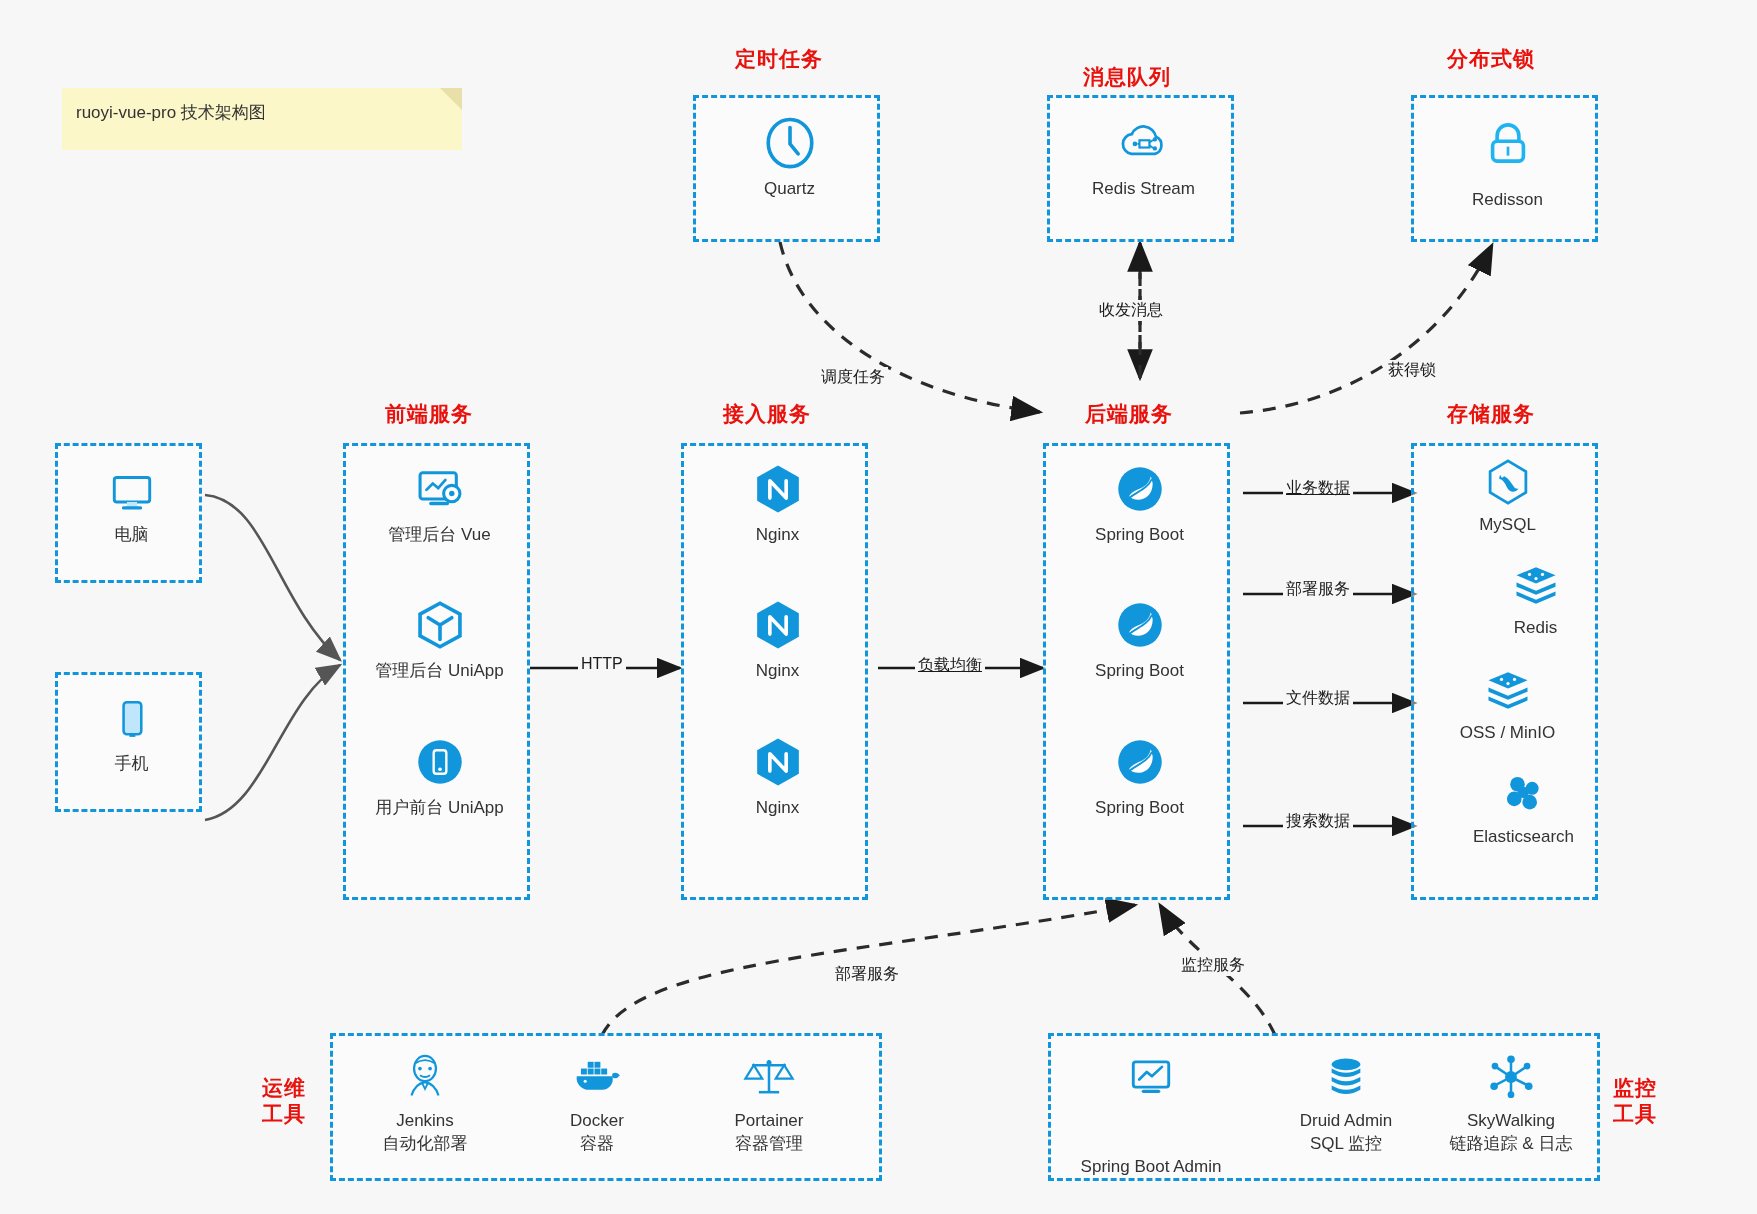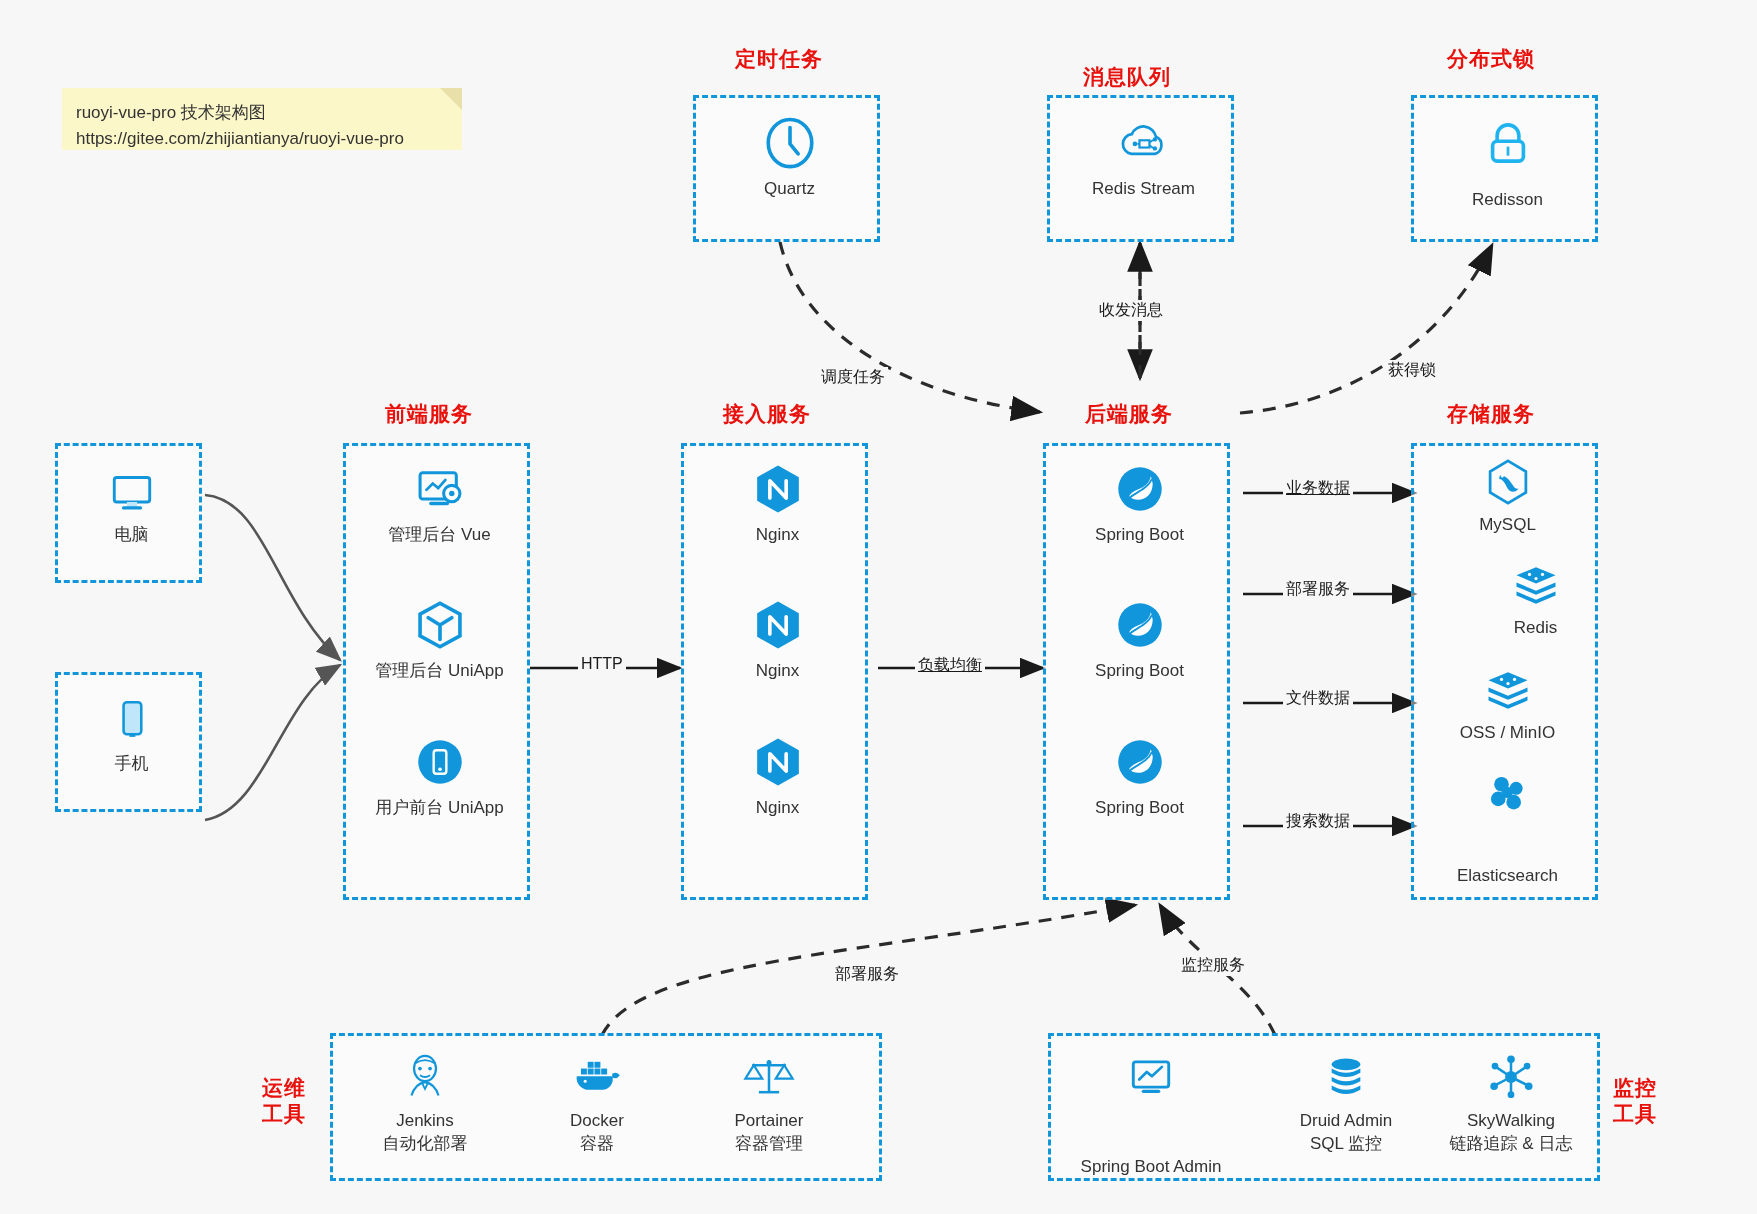--- a/index.html
+++ b/index.html
@@ -134,21 +134,20 @@
     <path d="M1240,413 C1340,405 1440,350 1492,245" fill="none" stroke="#2b2b2b" stroke-width="3.2" stroke-dasharray="13,10" marker-end="url(#arrowDark2)"></path>
 
     <path d="M602,1035 C640,960 860,955 1135,905" fill="none" stroke="#2b2b2b" stroke-width="3.2" stroke-dasharray="13,10" marker-end="url(#arrowDark2)"></path>
 
     <path d="M1275,1035 C1250,980 1190,955 1160,905" fill="none" stroke="#2b2b2b" stroke-width="3.2" stroke-dasharray="13,10" marker-end="url(#arrowDark2)"></path>
   </svg>
 
   <div class="note">
     <div class="corner"></div>
     <div class="note-line">ruoyi-vue-pro 技术架构图</div>
-    <div class="note-line">https://gitee.com/zhijiantianya/ruoyi-vue-pro</div>
   </div>
 
   <div class="group-title" style="left:735px; top:45px;">定时任务</div>
   <div class="group" style="left:693px; top:95px; width:187px; height:147px;">
     <div class="node" style="left:0; top:16px; width:187px;">
       <svg class="ico" width="58" height="58" viewBox="0 0 64 64">
         <ellipse cx="32" cy="32" rx="24" ry="26" fill="none" stroke="#1296db" stroke-width="4"></ellipse>
         <path d="M32 15 L32 33 L41 44" fill="none" stroke="#1296db" stroke-width="4" stroke-linecap="round" stroke-linejoin="round"></path>
       </svg>
       <div class="lbl">Quartz</div>
@@ -310,21 +309,21 @@
       <svg class="ico" width="52" height="52" viewBox="0 0 64 64">
         <path d="M32 10 L56 20 L32 30 L8 20 Z" fill="#1296db"></path>
         <path d="M8 29 L32 39 L56 29 L56 34 L32 44 L8 34 Z" fill="#1296db"></path>
         <path d="M8 40 L32 50 L56 40 L56 45 L32 55 L8 45 Z" fill="#1296db"></path>
         <circle cx="24" cy="19" r="2" fill="#ffffff"></circle>
         <circle cx="40" cy="19" r="2" fill="#ffffff"></circle>
         <circle cx="32" cy="24" r="2" fill="#ffffff"></circle>
       </svg>
       <div class="lbl">OSS / MinIO</div>
     </div>
-    <div class="node" style="left:0; top:322px; width:187px;gap:39px;">
+    <div class="node" style="left:16px; top:322px; width:187px;">
       <svg class="ico" width="52" height="52" viewBox="0 0 64 64">
         <circle cx="24" cy="20" r="9" fill="#1296db"></circle>
         <circle cx="42" cy="25" r="8" fill="#1296db"></circle>
         <circle cx="20" cy="38" r="9" fill="#1296db"></circle>
         <circle cx="39" cy="42" r="9" fill="#1296db"></circle>
         <circle cx="31" cy="30" r="7" fill="#1296db"></circle>
       </svg>
       <div class="lbl">Elasticsearch</div>
     </div>
   </div>

